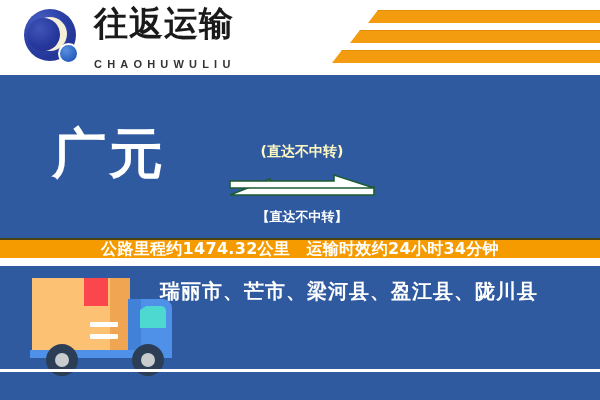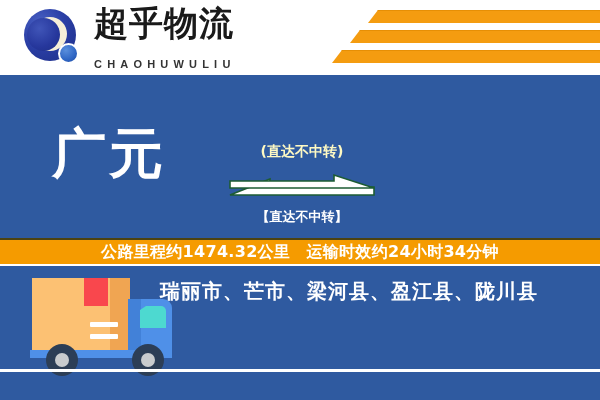--- a/index.html
+++ b/index.html
@@ -170,21 +170,21 @@
     white-space: nowrap;
   }
 
   
   .info-bar {
     position: absolute;
     left: 0; top: 163px;
     width: 600px; height: 28px;
     background: #f59b00;
     border-top: 2px solid #4c4312;
-    border-bottom: 2px solid #ffffff;
+    border-bottom: 8px solid #ffffff;
     box-sizing: border-box;
     display: flex;
     align-items: center;
     justify-content: center;
   }
   .info-bar-text {
     font-family: "DejaVu Sans", "Liberation Sans", sans-serif;
     font-size: 16px;
     font-weight: bold;
     color: #ffffff;
@@ -298,21 +298,21 @@
   <div class="header">
 
     <div class="logo-wrap">
       <div class="logo-mark">
         <div class="logo-circle"></div>
         <div class="logo-moon"></div>
         <div class="logo-moon-cut"></div>
         <div class="logo-dot"></div>
       </div>
       <div class="logo-text-block">
-        <div class="logo-cn">超乎物流</div>
+        <div class="logo-cn">往返运输</div>
         <div class="logo-en">CHAOHUWULIU</div>
       </div>
     </div>
 
     <div class="stripes">
       <div class="stripe stripe-1"></div>
       <div class="stripe stripe-2"></div>
       <div class="stripe stripe-3"></div>
     </div>
 

